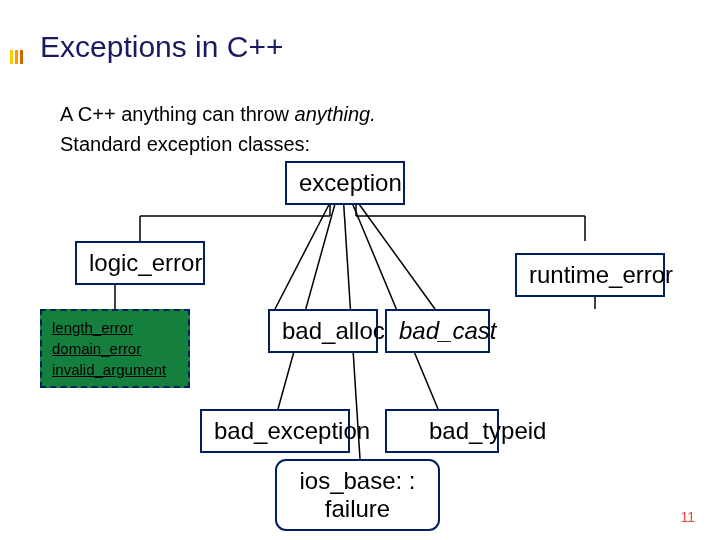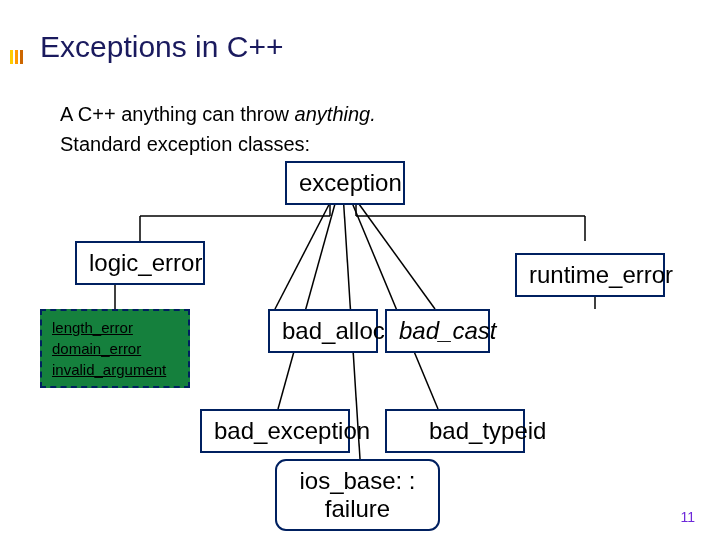--- a/index.html
+++ b/index.html
@@ -76,21 +76,21 @@
   top: 0;
   left: 0;
   width: 100%;
   height: 100%;
 }
 .page-num {
   position: absolute;
   bottom: 15px;
   right: 25px;
   font-size: 14px;
-  color: #6d28d9;
+  color: #ef4444;
 }
 </style>
 </head>
 <body>
 
 <div class="slide">
   <div class="accent-bars">
     <div class="bar bar1"></div>
       <div class="bar bar2"></div>
       <div class="bar bar3"></div>
@@ -142,19 +142,19 @@
       <span class="dashed-row">length_error</span>
       <span class="dashed-row">domain_error</span>
       <span class="dashed-row">invalid_argument</span>
     </div>
 
     <div class="box" style="left:180px; top:148px; width:110px;margin-left:48px;">bad_alloc</div>
     <div class="box" style="left:345px; top:148px; width:105px; font-style:italic;text-align:center;">bad_cast</div>
 
 
     <div class="box" style="left:160px; top:248px; width:150px;">bad_exception</div>
-    <div class="box" style="left:345px; top:248px; width:140px;padding-left:42px;">bad_typeid</div>
+    <div class="box" style="left:345px; top:248px; width:114px;padding-left:42px;">bad_typeid</div>
     <div class="box" style="left:235px; top:298px; width:165px;border-radius:11px;">ios_base: : failure</div>
 
   </div>
 
   <div class="page-num">11</div>
 </div>
 
 </body></html>

